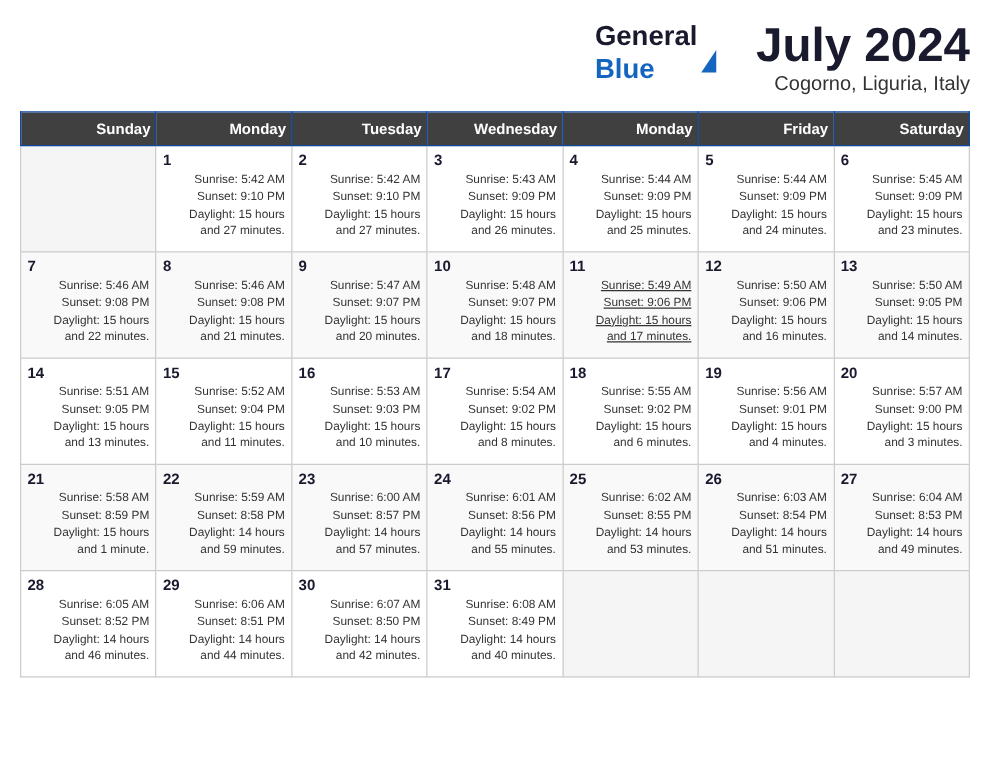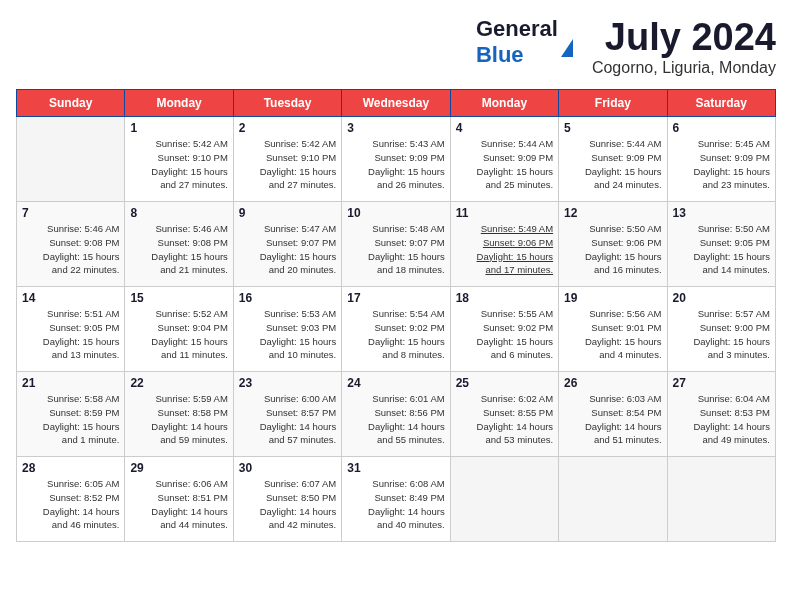--- a/index.html
+++ b/index.html
@@ -43,24 +43,24 @@
     .location-title {
       font-size: 16px;
       color: #333;
     }
     .calendar-table {
       width: 100%;
       border-collapse: collapse;
       font-size: 10px;
     }
     .calendar-table th {
-      background-color: #ef4444;
+      background-color: #404040;
       color: #fff;
       padding: 6px 4px;
-      text-align: center;
+      text-align: right;
       font-size: 12px;
       font-weight: bold;
       border: 1px solid #0d47a1;
     }
     .calendar-table td {
       border: 1px solid #ccc;
       padding: 4px 5px;
       vertical-align: top;
       min-height: 80px;
       height: 85px;
@@ -105,21 +105,21 @@
   <div class="logo">
     <div class="logo-wrapper">
       <div>
         <span class="logo-general">General</span><span class="logo-triangle"></span>
       </div>
     </div>
     <span class="logo-blue">Blue</span>
   </div>
   <div class="title-section">
     <div class="month-title">July 2024</div>
-    <div class="location-title">Cogorno, Liguria, Monday</div>
+    <div class="location-title">Cogorno, Liguria, Italy</div>
   </div>
 </div>
 
 <table class="calendar-table">
   <thead>
     <tr>
     <th>Sunday</th>
         <th>Monday</th>
         <th>Tuesday</th>
         <th>Wednesday</th>

